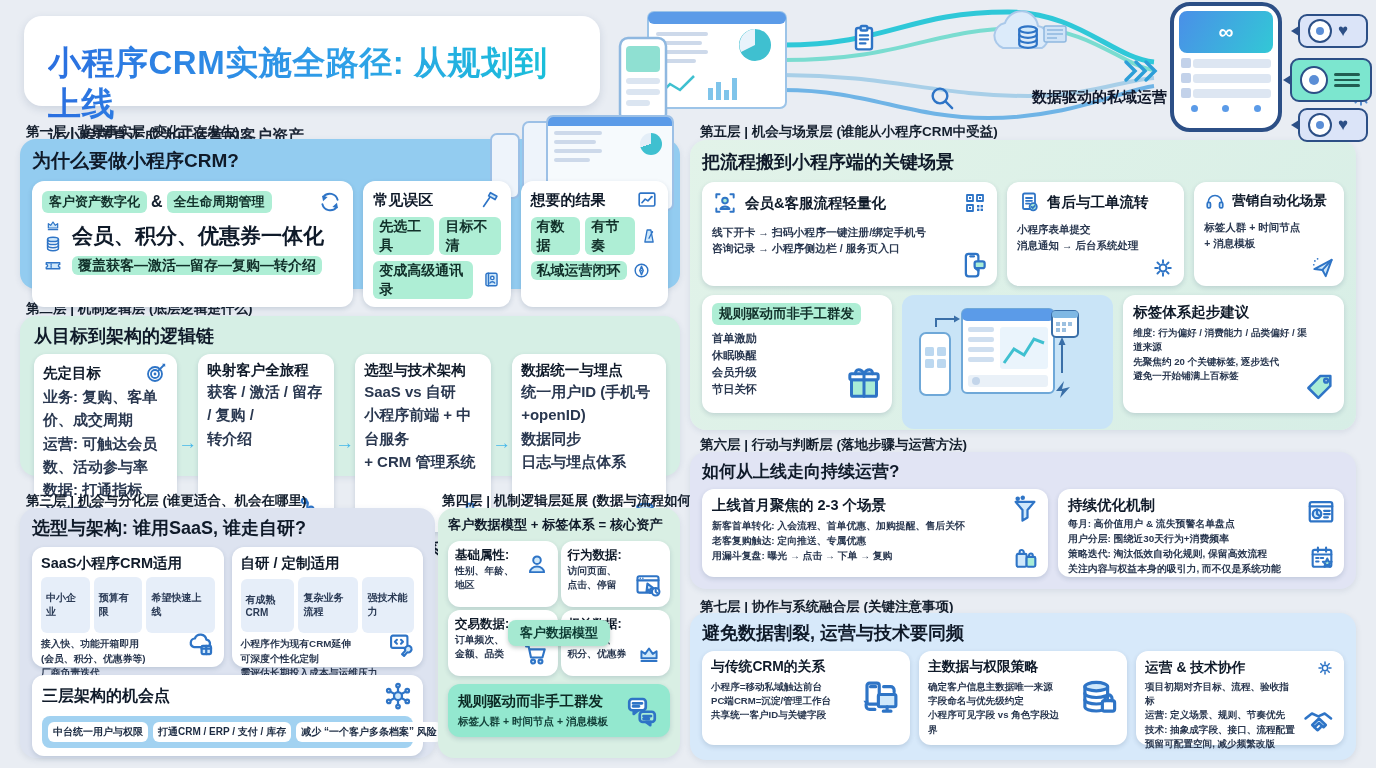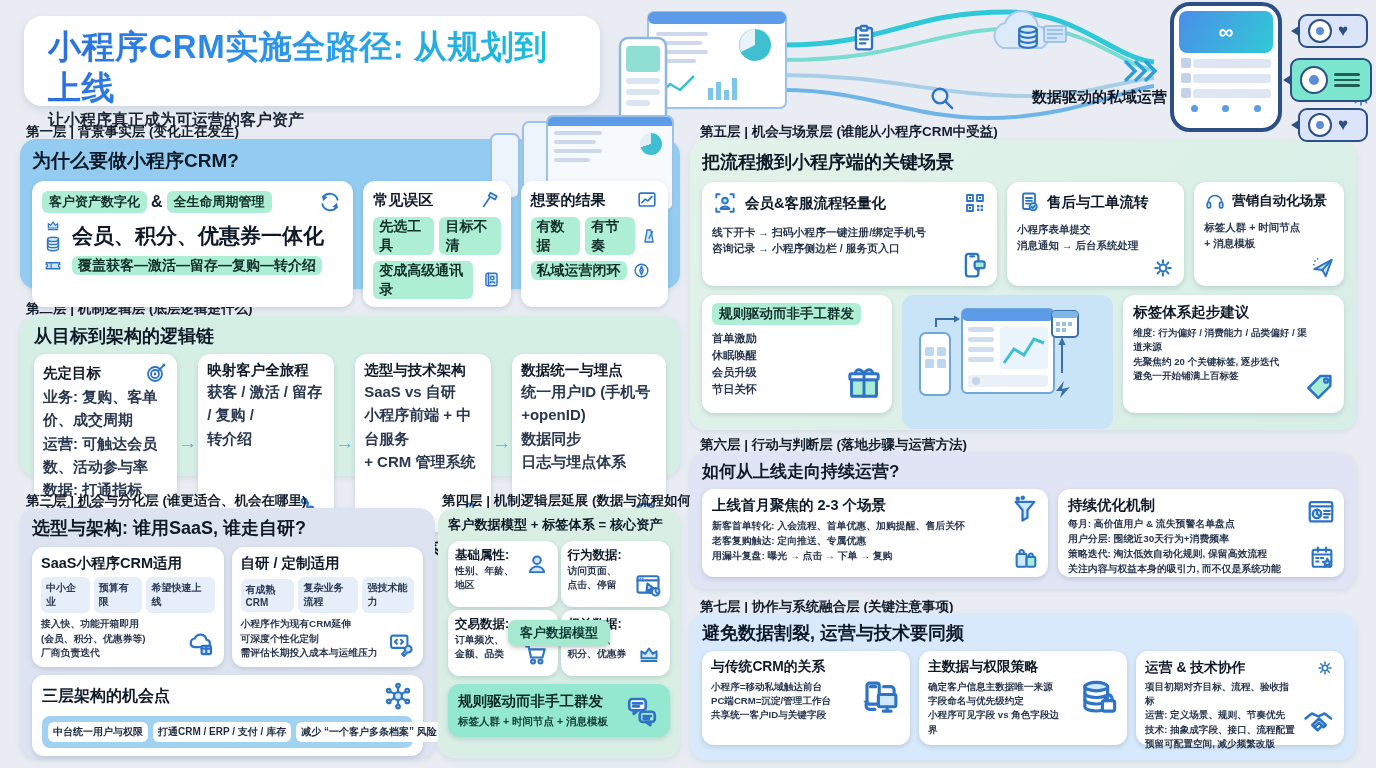--- a/index.html
+++ b/index.html
@@ -6,34 +6,34 @@
   body{width:1376px;height:768px;position:relative;overflow:hidden;background:#e9edf3;
        font-family:"Liberation Sans","DejaVu Sans",sans-serif;color:#15202e;}
   .abs{position:absolute;}
   
   .sec-h{position:absolute;font-size:13.5px;font-weight:800;color:#141f2d;white-space:nowrap;}
   .box{position:absolute;border-radius:16px;box-shadow:0 2px 6px rgba(40,70,110,.10);}
   .box-title{font-weight:900;color:#0f1a29;}
   .card{background:#fff;border-radius:12px;box-shadow:0 2px 5px rgba(25,55,95,.16);position:relative;box-sizing:border-box;}
   .pill{background:#aeeed5;border-radius:6px;font-weight:800;color:#11302a;display:inline-block;padding:2px 7px;font-size:13px;line-height:1.35;}
   .pill.sm{font-size:14px;padding:0 6px;}
-  .tagp{background:#e6eef9;border-radius:6px;font-weight:700;color:#2a3a55;display:inline-block;padding:4px 5px;font-size:10px;}
+  .tagp{background:#e6eef9;border-radius:6px;font-weight:700;color:#2a3a55;display:inline-block;padding:14px 5px;font-size:10px;}
   .ln{font-size:10.5px;font-weight:700;color:#2a3850;line-height:1.5;}
   .ttl{font-weight:900;color:#0f1a29;}
   .rowf{display:flex;align-items:center;}
   
   .st{stroke:#2e74c6;fill:none;stroke-width:1.8;stroke-linecap:round;stroke-linejoin:round;}
   .fw{fill:#ffffff;stroke:#2e74c6;stroke-width:1.8;stroke-linejoin:round;}
   .fb{fill:#cfe8fb;stroke:#2e74c6;stroke-width:1.8;stroke-linejoin:round;}
   .fm{fill:#a9ecd6;stroke:#2e74c6;stroke-width:1.8;stroke-linejoin:round;}
   .fd{fill:#2e74c6;stroke:none;}
   .ic{flex:none;}
   
   #title-card{left:24px;top:16px;width:576px;height:90px;background:#fff;border-radius:18px;
-              box-shadow:0 3px 8px rgba(40,70,110,.15);padding:10px 24px;box-sizing:border-box;}
+              box-shadow:0 3px 8px rgba(40,70,110,.15);padding:26px 24px;box-sizing:border-box;}
   #title-main{font-size:33px;font-weight:900;letter-spacing:.5px;
               background:linear-gradient(90deg,#2b6fe0 0%,#2f9fe8 55%,#17c3d8 100%);
               -webkit-background-clip:text;background-clip:text;color:transparent;line-height:1.25;}
   #title-sub{font-size:16px;font-weight:800;color:#1c2636;margin-top:1px;}
   
   #hero-caption{left:1032px;top:88px;font-size:15px;font-weight:900;color:#0f172a;}
   #hero-phone{left:1170px;top:2px;width:112px;height:130px;background:#fff;border:4px solid #2c4f86;
               border-radius:20px;box-sizing:border-box;z-index:1;padding:5px;}
   .hp-head{height:42px;border-radius:8px;background:linear-gradient(120deg,#4a8fe8,#32c8d6);
            display:flex;align-items:center;justify-content:center;color:#fff;font-size:21px;font-weight:700;}

